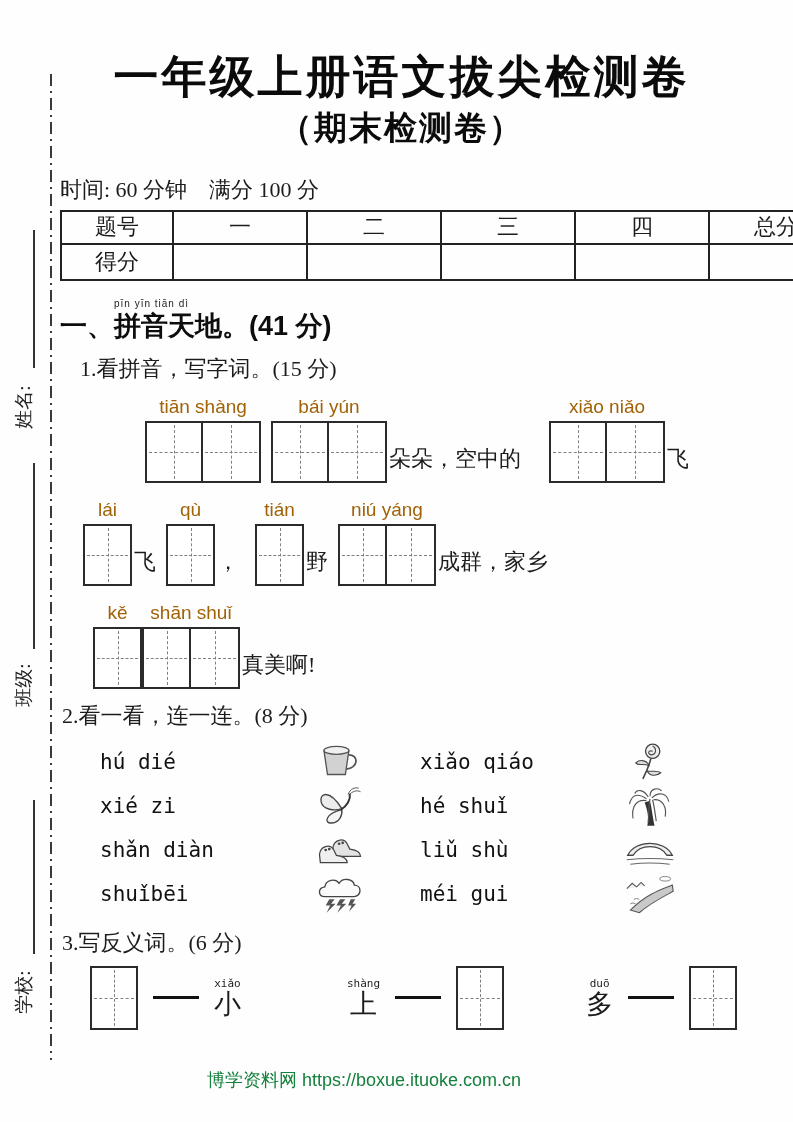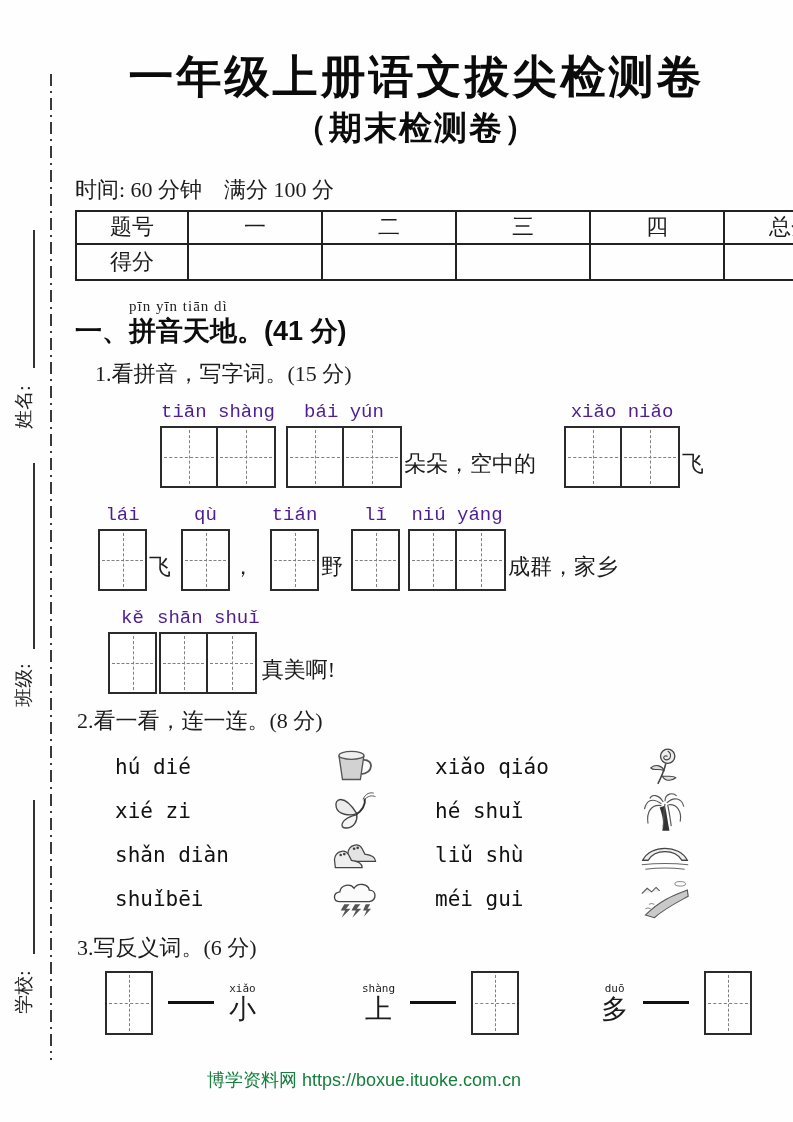--- a/index.html
+++ b/index.html
@@ -24,21 +24,21 @@
   .side-label {
     position:absolute; left:-21px; width:90px; text-align:center;
     transform:rotate(-90deg); font-size:19px; color:#222;
     font-family:"Liberation Serif", serif; white-space:nowrap;
   }
   .side-label.p1 { top:394px; }
   .side-label.p2 { top:672px; }
   .side-label.p3 { top:979px; }
 
   
-  .content { position:absolute; left:75px; top:0; width:683px; }
+  .content { position:absolute; left:60px; top:0; width:683px; }
 
   .title {
     margin-top:52px; text-align:center; font-weight:bold;
     font-size:45px; letter-spacing:3px; line-height:1.1;
     font-family:"Liberation Sans", sans-serif; color:#0b0b0b;
   }
   .subtitle {
     text-align:center; font-weight:bold; font-size:33px; letter-spacing:2px;
     margin-top:4px; font-family:"Liberation Sans", sans-serif; color:#0b0b0b;
   }
@@ -55,33 +55,33 @@
   td.c0 { width:110px; }
 
   
   .sec-head {
     display:flex; align-items:flex-end; margin-top:18px;
     font-weight:bold; font-size:27px; line-height:1.15;
     font-family:"Liberation Sans", sans-serif; color:#0d0d0d;
   }
   .ruby-col { display:flex; flex-direction:column; align-items:flex-start; }
   .ruby-txt {
-    font-weight:normal; font-size:15px; line-height:1; margin-bottom:2px;
-    font-family:Liberation Serif, serif; color:#222; letter-spacing:1px;
+    font-weight:normal; font-size:10px; line-height:1; margin-bottom:2px;
+    font-family:Liberation Sans, sans-serif; color:#222; letter-spacing:1px;
   }
 
   .q-label { font-size:22px; margin:12px 0 0 20px; }
   .q-label.flush { margin-left:2px; }
 
   
   .q1-row { display:flex; align-items:flex-end; }
   .wgroup { display:flex; flex-direction:column; align-items:center; }
   .pinyin {
-    font-family:Liberation Mono, monospace; font-size:19px;
-    margin-bottom:3px; white-space:nowrap; color:#4c1d95;
+    font-family:Liberation Sans, sans-serif; font-size:19px;
+    margin-bottom:3px; white-space:nowrap; color:#a16207;
   }
   .cells { display:flex; }
   .tzg { width:58px; height:62px; border:2px solid #2b2b2b; position:relative; background:#fff; box-sizing:border-box; }
   .tzg + .tzg { border-left:none; }
   .tzg::before { content:""; position:absolute; left:50%; top:2px; bottom:2px; border-left:1px dashed #808080; }
   .tzg::after  { content:""; position:absolute; top:50%; left:2px; right:2px; border-top:1px dashed #808080; }
   .small .tzg { width:49px; }
   .itext { font-size:22px; padding:0 2px 9px 2px; white-space:nowrap; }
 
   .row1 { margin:12px 0 0 85px; }
@@ -209,26 +209,20 @@
         </div>
     </div>
     <div class="itext">，</div>
     <div class="wgroup g3">
       <div class="pinyin">tián</div>
       <div class="cells">
           <div class="tzg"></div>
         </div>
     </div>
     <div class="itext">野</div>
-    <div class="wgroup g4">
-      <div class="pinyin">lǐ</div>
-      <div class="cells">
-          <div class="tzg"></div>
-        </div>
-    </div>
     <div class="wgroup g5">
       <div class="pinyin">niú yáng</div>
       <div class="cells">
           <div class="tzg"></div>
           <div class="tzg"></div>
         </div>
     </div>
     <div class="itext">成群，家乡</div>
   </div>
 

